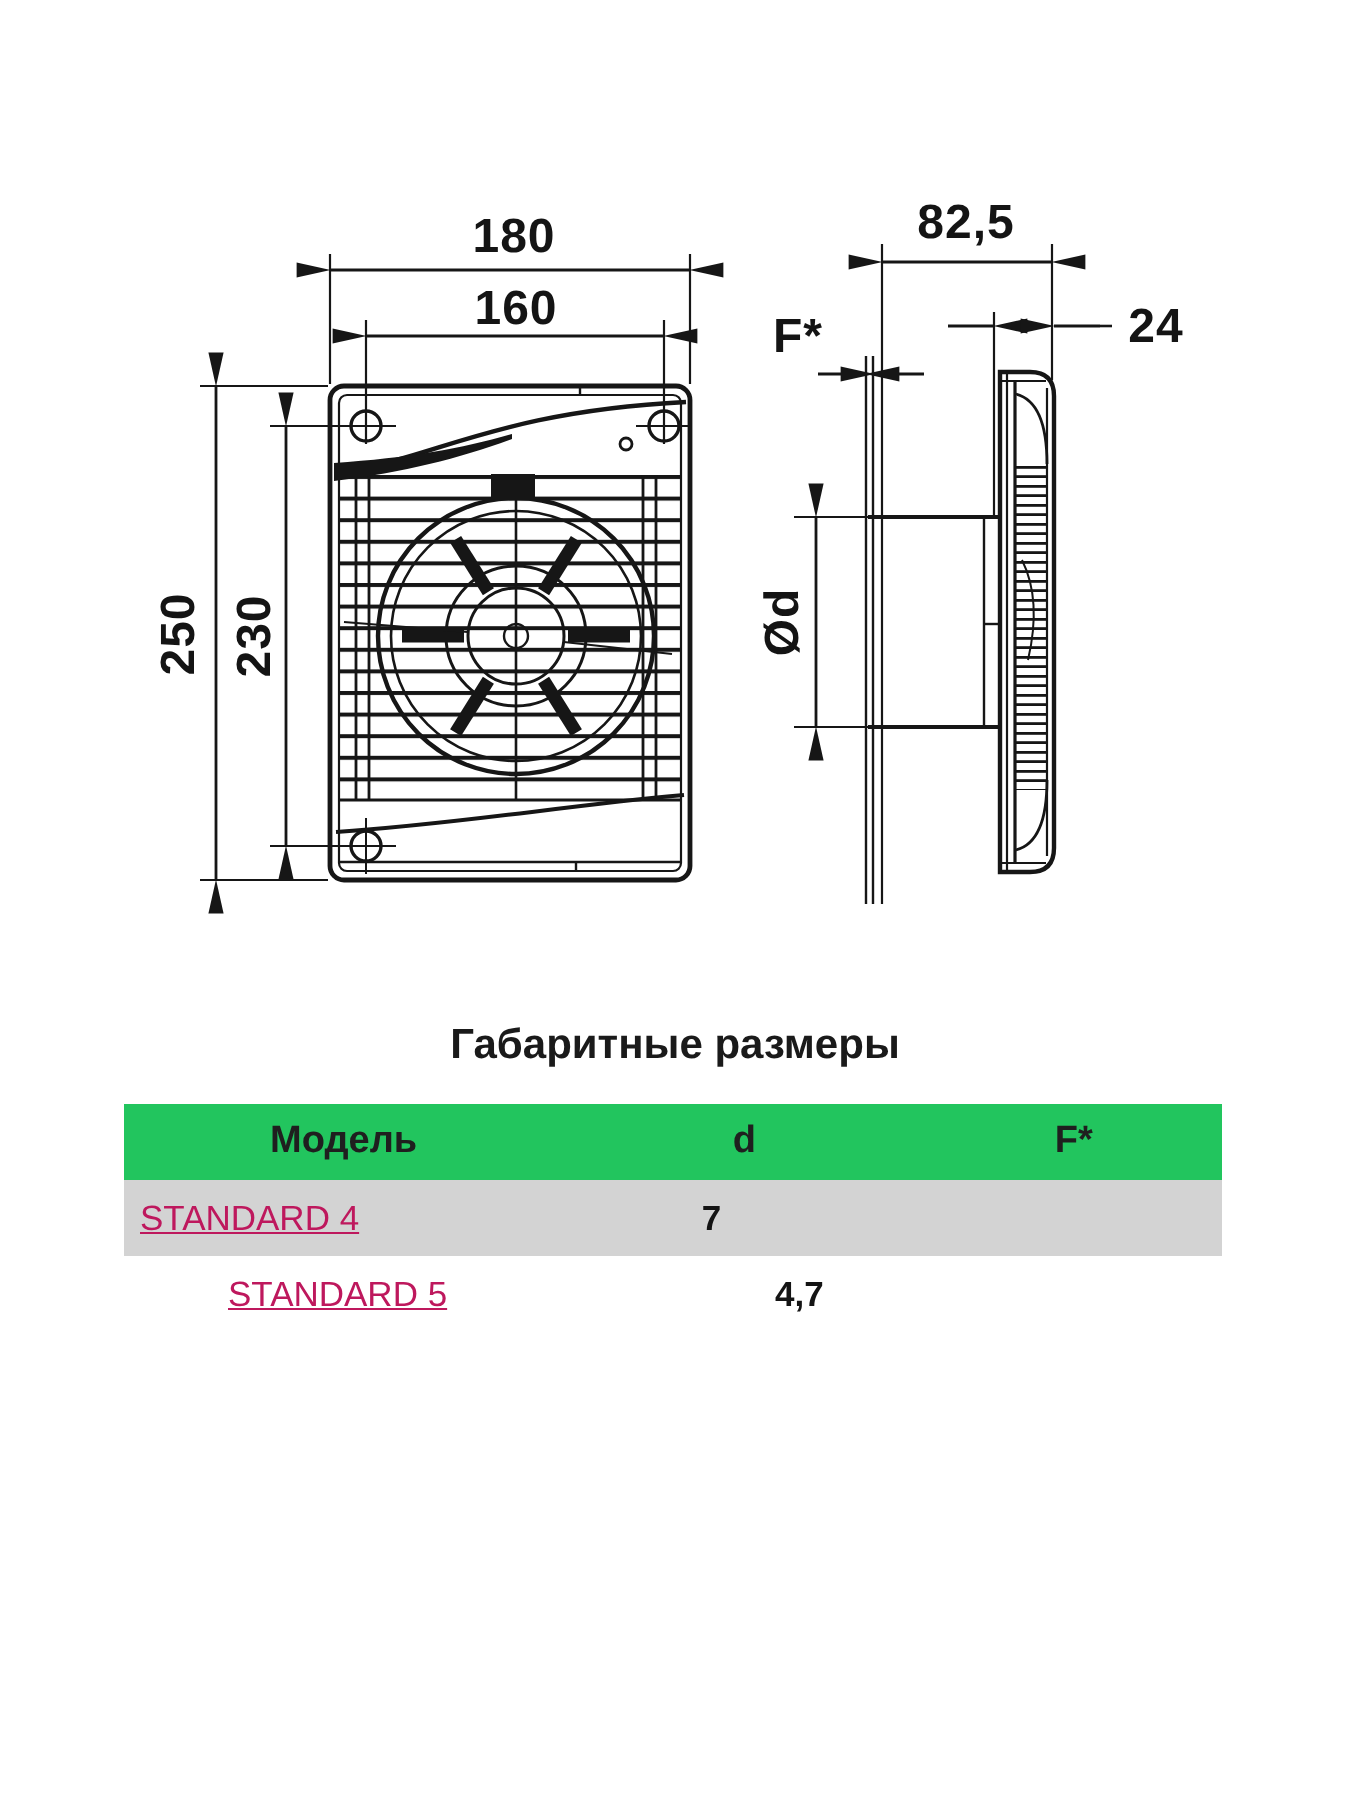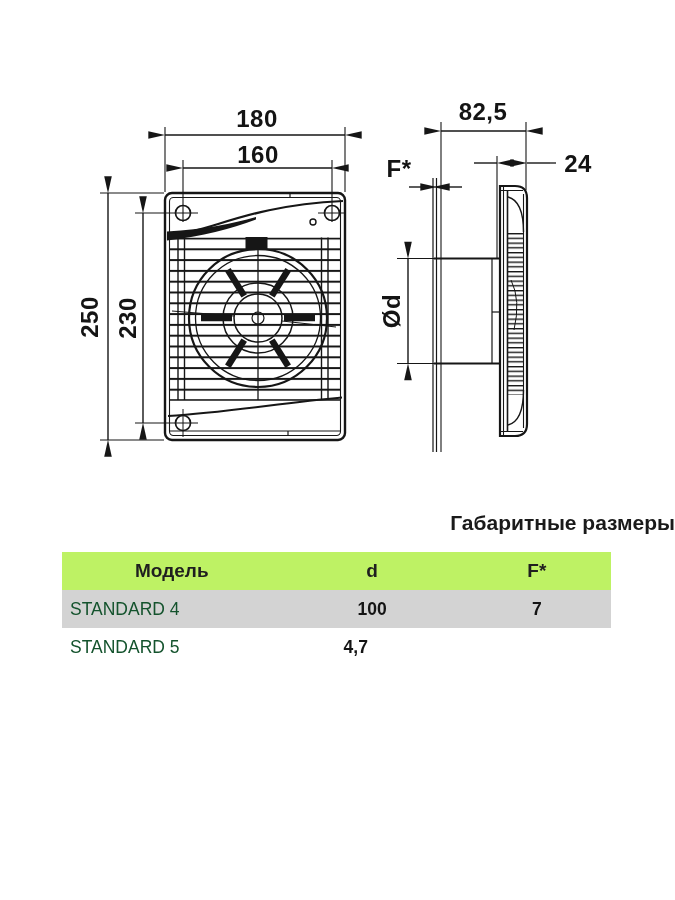--- a/index.html
+++ b/index.html
@@ -9,36 +9,36 @@
     overflow:hidden;
   }
   .stage{position:absolute;inset:0;}
   svg{position:absolute;left:0;top:0;}
   .dim-label{
     position:absolute;font-weight:bold;font-size:24px;color:#141414;
     transform:translate(-50%,-50%);white-space:nowrap;letter-spacing:0.5px;
   }
   .dim-label.rot{transform:translate(-50%,-50%) rotate(-90deg);}
   .section-title{
-    position:absolute;left:0;top:511px;width:675px;text-align:right;
+    position:absolute;left:0;top:511px;width:675px;text-align:center;
     font-size:21px;font-weight:bold;color:#1a1a1a;
   }
   .spec-table{
     position:absolute;left:62px;top:552px;width:549px;
     font-size:17.5px;
   }
   .trow{display:flex;width:100%;height:38px;align-items:center;}
-  .trow.head{background:#bef264;font-weight:bold;font-size:19px;color:#1f1f1f;}
+  .trow.head{background:#22c55e;font-weight:bold;font-size:19px;color:#1f1f1f;}
   .trow.alt{background:#d3d3d3;}
-  .trow.plain{background:#ffffff;}
+  .trow.plain{background:#ffffff;margin-left:44px;}
   .c1{width:40%;box-sizing:border-box;}
   .c2{width:33%;text-align:center;}
   .c3{width:27%;text-align:center;}
   .head .c1{text-align:center;}
-  .cell-model{padding-left:8px;color:#14532d;}
+  .cell-model{padding-left:8px;color:#be185d;text-decoration:underline;}
   .cell-num{font-weight:bold;color:#141414;}
 </style>
 </head>
 <body>
 
 <div class="stage">
 
   <div>
   <svg width="675" height="475" viewBox="0 0 675 475">
     <defs>
@@ -160,21 +160,20 @@
   <div class="section-title">Габаритные размеры</div>
 
   <div class="spec-table">
     <div class="trow head">
       <div class="c1">Модель</div>
       <div class="c2">d</div>
       <div class="c3">F*</div>
     </div>
     <div class="trow alt">
       <div class="c1 cell-model">STANDARD 4</div>
-      <div class="c2 cell-num">100</div>
       <div class="c3 cell-num">7</div>
     </div>
     <div class="trow plain">
       <div class="c1 cell-model">STANDARD 5</div>
       <div class="c3 cell-num">4,7</div>
     </div>
   </div>
 
 </div>
 

